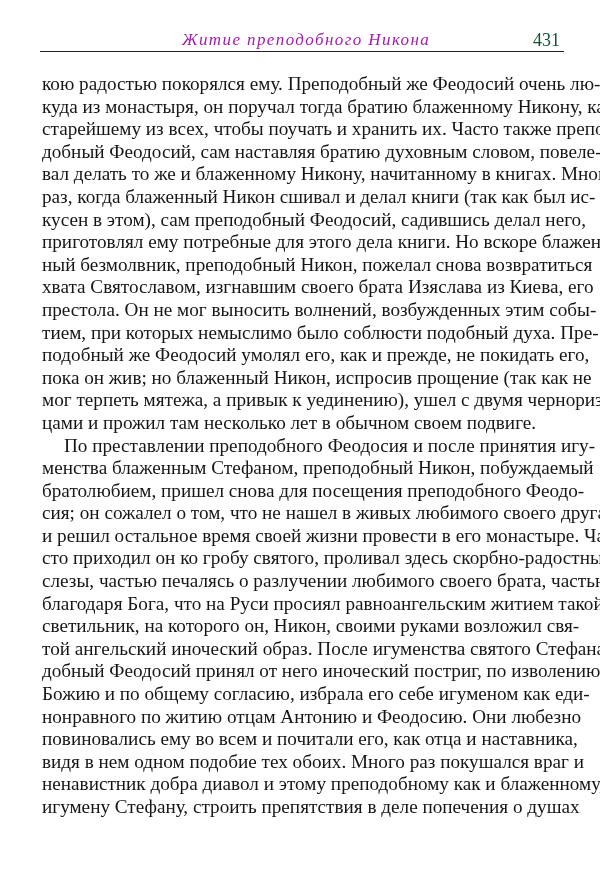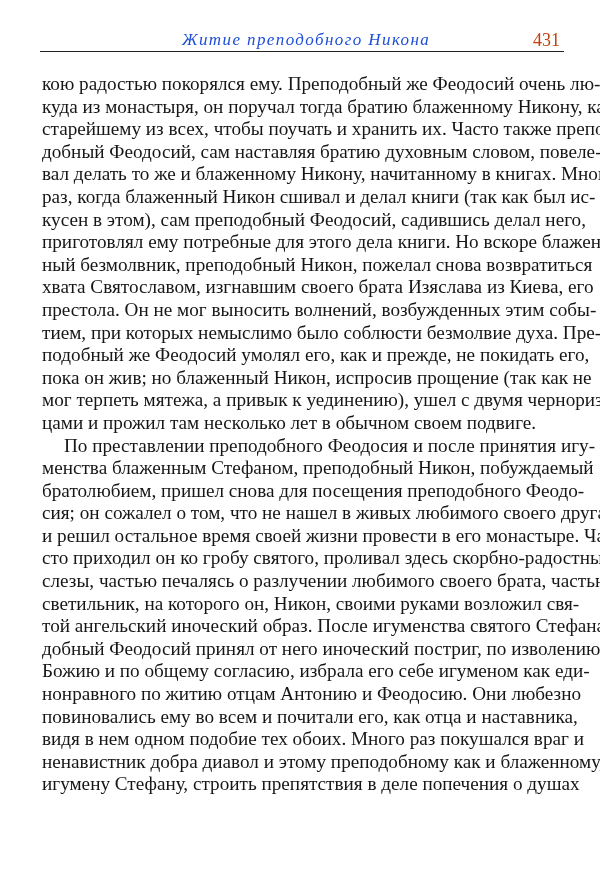--- a/index.html
+++ b/index.html
@@ -8,24 +8,24 @@
       position: absolute; left: 0; top: 0; width: 600px; height: 875px;
       background: #ffffff; color: #111111;
       font-family: "Liberation Serif", "DejaVu Serif", serif;
     }
     .running-head {
       position: absolute; left: 40px; top: 31px; width: 524px; height: 20px;
       border-bottom: 1.3px solid #222;
     }
     .running-title {
       position: absolute; left: 142px; top: 0; font-style: italic;
-      font-size: 17px; letter-spacing: 1.4px; line-height: 18px; color: #1d4ed8;
+      font-size: 17px; letter-spacing: 1.4px; line-height: 18px; color: #a21caf;
     }
     .page-number {
-      position: absolute; right: 4px; top: 0; font-size: 18px; line-height: 18px; color: #c2410c;
+      position: absolute; right: 4px; top: 0; font-size: 18px; line-height: 18px; color: #14532d;
     }
     .body-text {
       position: absolute; left: 42px; top: 73px; width: 518px;
       font-size: 19.2px; line-height: 22.6px; color: #161616;
     }
     .line {
       display: block; white-space: nowrap; text-align: justify; text-align-last: justify;
       height: 22.6px; overflow: visible;
     }
     .line.last { text-align-last: left; }
@@ -46,34 +46,35 @@
       <span class="line">куда из монастыря, он поручал тогда братию блаженному Никону, как</span>
       <span class="line">старейшему из всех, чтобы поучать и хранить их. Часто также препо-</span>
       <span class="line">добный Феодосий, сам наставляя братию духовным словом, повеле-</span>
       <span class="line">вал делать то же и блаженному Никону, начитанному в книгах. Много</span>
       <span class="line">раз, когда блаженный Никон сшивал и делал книги (так как был ис-</span>
       <span class="line">кусен в этом), сам преподобный Феодосий, садившись делал него,</span>
       <span class="line">приготовлял ему потребные для этого дела книги. Но вскоре блажен-</span>
       <span class="line">ный безмолвник, преподобный Никон, пожелал снова возвратиться</span>
       <span class="line">хвата Святославом, изгнавшим своего брата Изяслава из Киева, его</span>
       <span class="line">престола. Он не мог выносить волнений, возбужденных этим собы-</span>
-      <span class="line">тием, при которых немыслимо было соблюсти безмолвие духа. Пре-</span>
+      <span class="line">тием, при которых немыслимо было соблюсти подобный духа. Пре-</span>
       <span class="line">подобный же Феодосий умолял его, как и прежде, не покидать его,</span>
       <span class="line">пока он жив; но блаженный Никон, испросив прощение (так как не</span>
       <span class="line">мог терпеть мятежа, а привык к уединению), ушел с двумя чернориз-</span>
       <span class="line last">цами и прожил там несколько лет в обычном своем подвиге.</span>
     </div>
     <div>
       <span class="line indent">По преставлении преподобного Феодосия и после принятия игу-</span>
       <span class="line">менства блаженным Стефаном, преподобный Никон, побуждаемый</span>
       <span class="line">братолюбием, пришел снова для посещения преподобного Феодо-</span>
       <span class="line">сия; он сожалел о том, что не нашел в живых любимого своего друга,</span>
       <span class="line">и решил остальное время своей жизни провести в его монастыре. Ча-</span>
       <span class="line">сто приходил он ко гробу святого, проливал здесь скорбно-радостные</span>
       <span class="line">слезы, частью печалясь о разлучении любимого своего брата, частью</span>
+      <span class="line">благодаря Бога, что на Руси просиял равноангельским житием такой</span>
       <span class="line">светильник, на которого он, Никон, своими руками возложил свя-</span>
       <span class="line">той ангельский иноческий образ. После игуменства святого Стефана</span>
       <span class="line">добный Феодосий принял от него иноческий постриг, по изволению</span>
       <span class="line">Божию и по общему согласию, избрала его себе игуменом как еди-</span>
       <span class="line">нонравного по житию отцам Антонию и Феодосию. Они любезно</span>
       <span class="line">повиновались ему во всем и почитали его, как отца и наставника,</span>
       <span class="line">видя в нем одном подобие тех обоих. Много раз покушался враг и</span>
       <span class="line">ненавистник добра диавол и этому преподобному как и блаженному,</span>
       <span class="line">игумену Стефану, строить препятствия в деле попечения о душах</span>
 

